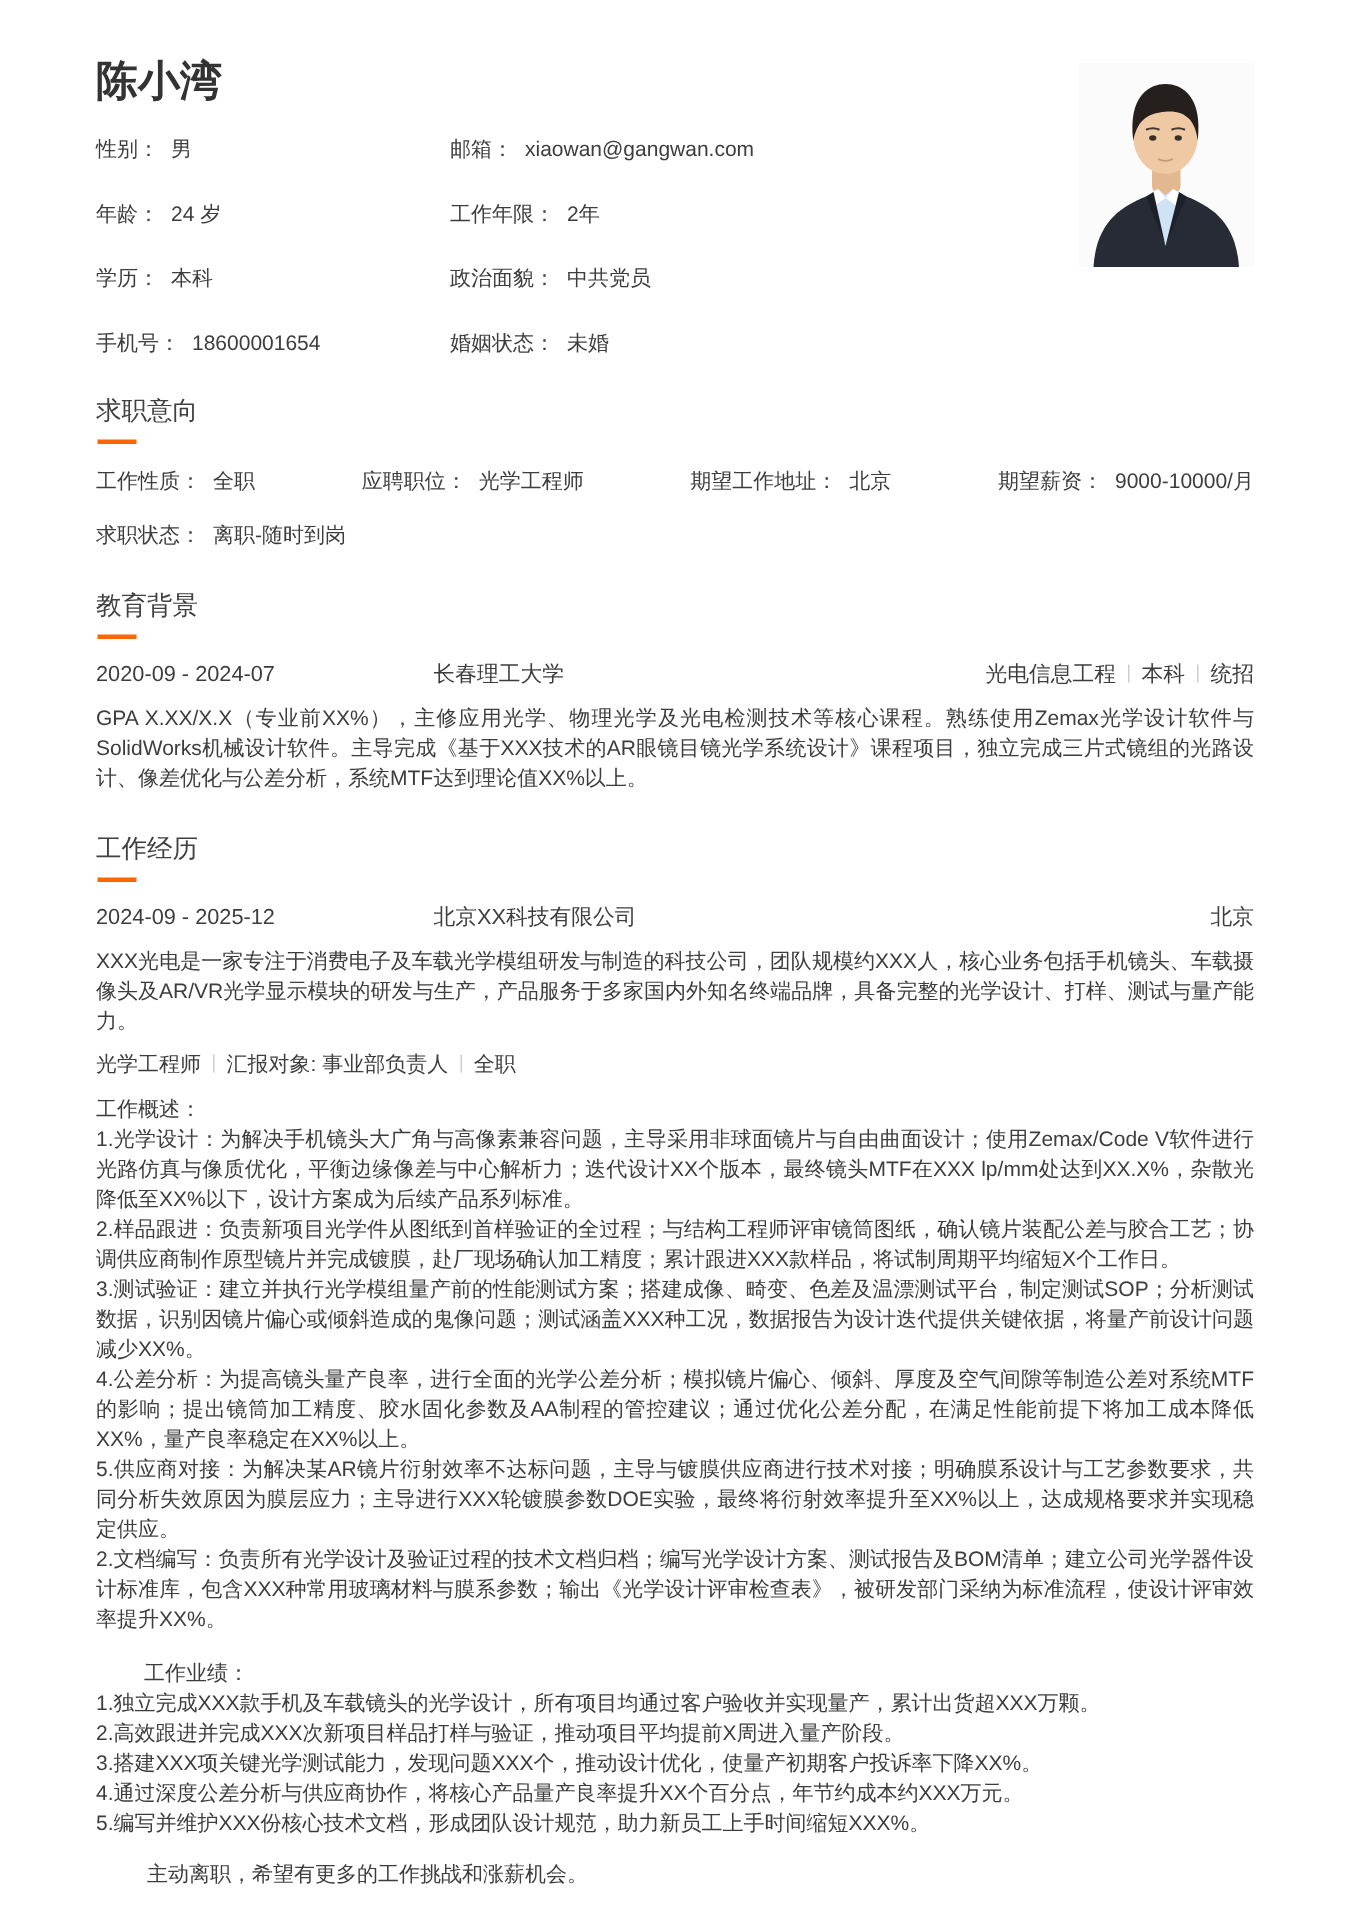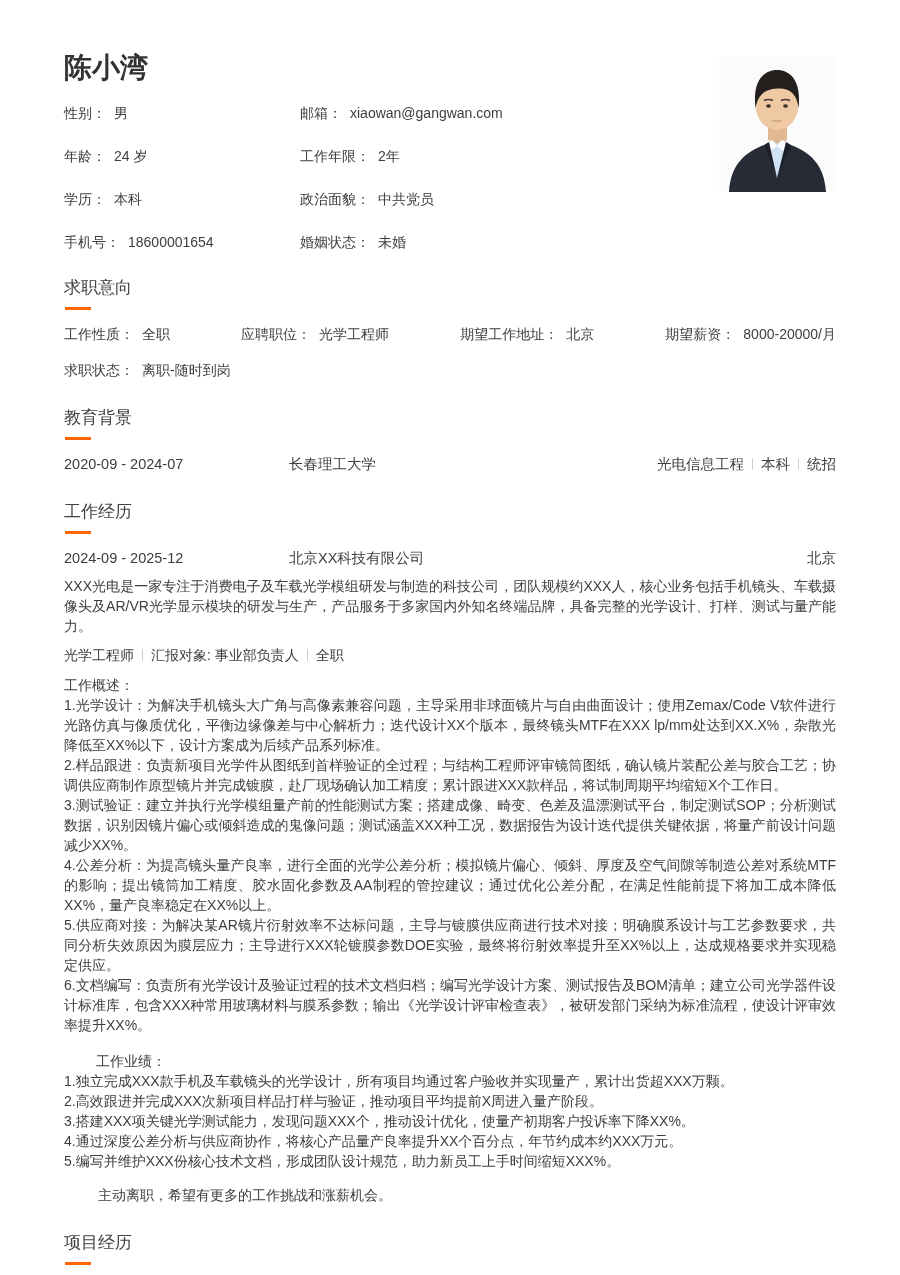--- a/index.html
+++ b/index.html
@@ -3,21 +3,21 @@
 <meta charset="utf-8">
 <style>
   * { box-sizing: border-box; }
   html, body { margin: 0; padding: 0; }
   body {
     width: 900px; height: 1275px; overflow: hidden;
     background: #ffffff;
     font-family: "Liberation Sans", "DejaVu Sans", sans-serif;
     color: #3d3d3d;
   }
-  .page { padding: 52px 64px 0 64px; width: 900px; height: 1275px; overflow: hidden; }
+  .page { padding: 38px 64px 0 64px; width: 900px; height: 1275px; overflow: hidden; }
 
   
   .header { display: flex; justify-content: space-between; align-items: flex-start; }
   .name { font-size: 28px; font-weight: 700; color: #333; margin: 0 0 22px 0; line-height: 32px; }
   .info-grid { display: grid; grid-template-columns: 236px auto; row-gap: 28px; font-size: 14px; line-height: 15px; }
   .kv .k { color: #3d3d3d; }
   .kv .v { margin-left: 8px; color: #3d3d3d; }
   .photo-box { width: 117px; height: 136px; margin-top: 4px; flex: 0 0 auto; overflow: hidden; }
 
   
@@ -85,39 +85,40 @@
   </div>
 
   <section class="sec">
     <h2 class="sec-title">求职意向</h2>
     <div class="accent-bar" style="background: rgb(255, 102, 0);"></div>
     <div class="sec-body">
       <div class="intent-row">
         <span class="kv"><span class="k">工作性质：</span><span class="v">全职</span></span>
         <span class="kv"><span class="k">应聘职位：</span><span class="v">光学工程师</span></span>
         <span class="kv"><span class="k">期望工作地址：</span><span class="v">北京</span></span>
-        <span class="kv"><span class="k">期望薪资：</span><span class="v">8000-20000/月</span></span>
+        <span class="kv"><span class="k">期望薪资：</span><span class="v">9000-10000/月</span></span>
       </div>
       <div class="intent-row second">
         <span class="kv"><span class="k">求职状态：</span><span class="v">离职-随时到岗</span></span>
       </div>
     </div>
   </section>
 
   <section class="sec">
     <h2 class="sec-title">教育背景</h2>
     <div class="accent-bar" style="background: rgb(255, 102, 0);"></div>
     <div class="sec-body">
       <div class="meta-row">
         <span class="meta-left">2020-09 - 2024-07</span>
         <span class="meta-center">长春理工大学</span>
         <span class="meta-right">
           <span>光电信息工程</span><span class="vdiv"></span><span>本科</span><span class="vdiv"></span><span>统招</span>
         </span>
       </div>
+      <p class="body-text">GPA X.XX/X.X（专业前XX%），主修应用光学、物理光学及光电检测技术等核心课程。熟练使用Zemax光学设计软件与SolidWorks机械设计软件。主导完成《基于XXX技术的AR眼镜目镜光学系统设计》课程项目，独立完成三片式镜组的光路设计、像差优化与公差分析，系统MTF达到理论值XX%以上。</p>
     </div>
   </section>
 
   <section class="sec">
     <h2 class="sec-title">工作经历</h2>
     <div class="accent-bar" style="background: rgb(255, 102, 0);"></div>
     <div class="sec-body">
       <div class="meta-row">
         <span class="meta-left">2024-09 - 2025-12</span>
         <span class="meta-center">北京XX科技有限公司</span>
@@ -126,21 +127,21 @@
       <p class="body-text">XXX光电是一家专注于消费电子及车载光学模组研发与制造的科技公司，团队规模约XXX人，核心业务包括手机镜头、车载摄像头及AR/VR光学显示模块的研发与生产，产品服务于多家国内外知名终端品牌，具备完整的光学设计、打样、测试与量产能力。</p>
       <div class="role-line">
         <span>光学工程师</span><span class="vdiv"></span><span>汇报对象: 事业部负责人</span><span class="vdiv"></span><span>全职</span>
       </div>
       <div class="block-title">工作概述：</div>
       <p class="item-line">1.光学设计：为解决手机镜头大广角与高像素兼容问题，主导采用非球面镜片与自由曲面设计；使用Zemax/Code V软件进行光路仿真与像质优化，平衡边缘像差与中心解析力；迭代设计XX个版本，最终镜头MTF在XXX lp/mm处达到XX.X%，杂散光降低至XX%以下，设计方案成为后续产品系列标准。</p>
       <p class="item-line">2.样品跟进：负责新项目光学件从图纸到首样验证的全过程；与结构工程师评审镜筒图纸，确认镜片装配公差与胶合工艺；协调供应商制作原型镜片并完成镀膜，赴厂现场确认加工精度；累计跟进XXX款样品，将试制周期平均缩短X个工作日。</p>
       <p class="item-line">3.测试验证：建立并执行光学模组量产前的性能测试方案；搭建成像、畸变、色差及温漂测试平台，制定测试SOP；分析测试数据，识别因镜片偏心或倾斜造成的鬼像问题；测试涵盖XXX种工况，数据报告为设计迭代提供关键依据，将量产前设计问题减少XX%。</p>
       <p class="item-line">4.公差分析：为提高镜头量产良率，进行全面的光学公差分析；模拟镜片偏心、倾斜、厚度及空气间隙等制造公差对系统MTF的影响；提出镜筒加工精度、胶水固化参数及AA制程的管控建议；通过优化公差分配，在满足性能前提下将加工成本降低XX%，量产良率稳定在XX%以上。</p>
       <p class="item-line">5.供应商对接：为解决某AR镜片衍射效率不达标问题，主导与镀膜供应商进行技术对接；明确膜系设计与工艺参数要求，共同分析失效原因为膜层应力；主导进行XXX轮镀膜参数DOE实验，最终将衍射效率提升至XX%以上，达成规格要求并实现稳定供应。</p>
-      <p class="item-line">6.文档编写：负责所有光学设计及验证过程的技术文档归档；编写光学设计方案、测试报告及BOM清单；建立公司光学器件设计标准库，包含XXX种常用玻璃材料与膜系参数；输出《光学设计评审检查表》，被研发部门采纳为标准流程，使设计评审效率提升XX%。</p>
+      <p class="item-line">2.文档编写：负责所有光学设计及验证过程的技术文档归档；编写光学设计方案、测试报告及BOM清单；建立公司光学器件设计标准库，包含XXX种常用玻璃材料与膜系参数；输出《光学设计评审检查表》，被研发部门采纳为标准流程，使设计评审效率提升XX%。</p>
       <div class="block-title gap-block">工作业绩：</div>
       <p class="item-line">1.独立完成XXX款手机及车载镜头的光学设计，所有项目均通过客户验收并实现量产，累计出货超XXX万颗。</p>
       <p class="item-line">2.高效跟进并完成XXX次新项目样品打样与验证，推动项目平均提前X周进入量产阶段。</p>
       <p class="item-line">3.搭建XXX项关键光学测试能力，发现问题XXX个，推动设计优化，使量产初期客户投诉率下降XX%。</p>
       <p class="item-line">4.通过深度公差分析与供应商协作，将核心产品量产良率提升XX个百分点，年节约成本约XXX万元。</p>
       <p class="item-line">5.编写并维护XXX份核心技术文档，形成团队设计规范，助力新员工上手时间缩短XXX%。</p>
       <p class="item-line leave-note">主动离职，希望有更多的工作挑战和涨薪机会。</p>
     </div>
   </section>
 

